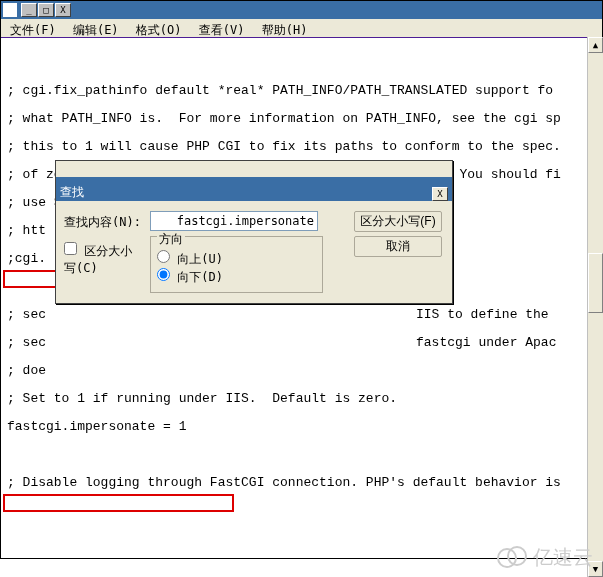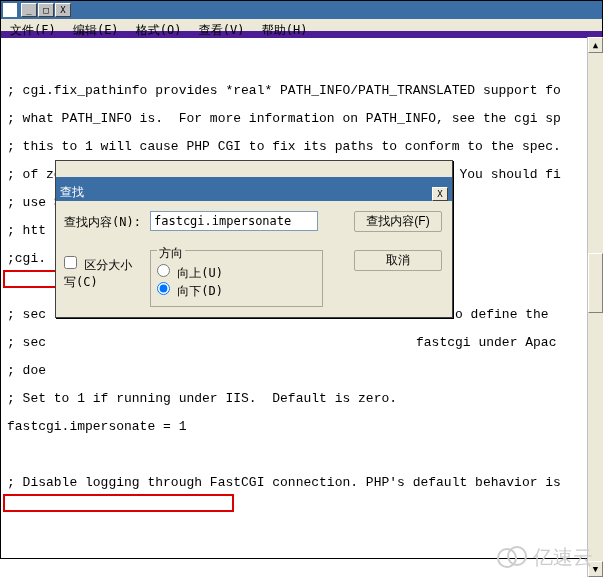--- a/index.html
+++ b/index.html
@@ -3,37 +3,37 @@
 <meta charset="utf-8">
 <style>
 * { box-sizing: border-box; margin: 0; padding: 0; }
 body { width: 603px; height: 577px; background: #fff; font-family: "SimSun", "宋体", monospace; font-size: 12px; position: relative; overflow: hidden; }
 .window { width: 603px; border: 1px solid #000; }
 .titlebar { background: linear-gradient(#3a6ea5, #3a6ea5); height: 18px; display: flex; align-items: center; padding: 0 2px; color: #fff; }
 .titlebar-icon { width: 14px; height: 14px; background: #fff; margin-right: 4px; display: inline-block; }
 .titlebar-text { flex: 1; font-size: 12px; }
 .titlebar-buttons { display: flex; gap: 1px; }
 .titlebar-btn { width: 16px; height: 14px; background: #c0c0c0; border: 1px solid #fff; border-right-color: #404040; border-bottom-color: #404040; font-size: 9px; text-align: center; line-height: 12px; cursor: pointer; color:#000; }
-.menubar { background: #ece9d8; height: 19px; padding: 2px 4px; border-bottom: 7px solid #4c1d95; }
+.menubar { background: #ece9d8; height: 19px; padding: 2px 4px; border-bottom: 1px solid #4c1d95; }
 .menu-item { display: inline-block; padding: 1px 5px; cursor: pointer; }
 .content { background: #fff; padding: 4px 2px 4px 6px; font-family: "Courier New", "SimSun", monospace; font-size: 13px; line-height: 14px; white-space: pre; position: relative; height: 520px; }
 .content .line { height: 14px; overflow: hidden; }
 .highlight-box { border: 2px solid #d00; position: absolute; }
 .hl1 { left: 2px; top: 232px; width: 203px; height: 18px; }
 .hl2 { left: 2px; top: 456px; width: 231px; height: 18px; }
 .scrollbar-v { position: absolute; right: 0; top: 37px; bottom: 0; width: 16px; background: #ece9d8; border-left: 1px solid #c0c0c0; }
 .scroll-btn { height: 16px; background: #ece9d8; border: 1px solid #fff; border-right-color: #808080; border-bottom-color: #808080; font-size: 9px; text-align: center; line-height: 14px; }
 .scroll-thumb { height: 60px; margin-top: 200px; background: #ece9d8; border: 1px solid #fff; border-right-color: #808080; border-bottom-color: #808080; }
 
 .dialog { position: absolute; left: 55px; top: 160px; width: 398px; background: #ece9d8; border: 1px solid #404040; box-shadow: 1px 1px 0 #000; }
 .dialog-titlebar { background: linear-gradient(#3a6ea5,#3a6ea5); height: 24px; display: flex; align-items: flex-end; padding: 0 4px; color: #fff; font-size: 12px; margin-top: 16px; }
 .dialog-titlebar .ttl { flex:1; }
-.dialog-body { padding: 10px 8px 10px 8px; display: grid; grid-template-columns: 80px 1fr 90px; grid-template-rows: auto auto; gap: 18px 6px; align-items: start; }
+.dialog-body { padding: 10px 8px 10px 8px; display: grid; grid-template-columns: 80px 1fr 90px; grid-template-rows: auto auto; gap: 4px 6px; align-items: start; }
 .lbl { padding-top: 3px; }
-.txtinput { width: 168px; height: 20px; border: 1px solid #7f9db9; padding: 1px 3px; font-family: inherit; font-size: 12px; background: #fff; }
+.txtinput { width: 168px; height: 20px; border: 1px solid #7f9db9; padding: 1px 3px; font-family: inherit; font-size: 12px; background: #fff; text-align: right; }
 .btn { width: 88px; height: 21px; background: #ece9d8; border: 1px solid #aca899; border-radius: 2px; font-size: 12px; cursor: pointer; }
 .fieldset { border: 1px solid #aca899; padding: 4px 6px 6px 6px; width: 173px; font-size: 12px; }
 .fieldset .legend { position: relative; top: -10px; background: #ece9d8; padding: 0 2px; width: 28px; }
 .radios { margin-top: -8px; }
 .radio-item { display: inline-block; margin-right: 22px; }
 .checkbox-row { padding-top: 6px; }
 .watermark { position: absolute; right: 10px; bottom: 6px; font-size: 20px; color: #ccc; font-weight: normal; font-family: sans-serif; }
 .watermark-cloud { display: inline-block; width: 30px; height: 18px; position: relative; }
 .watermark-cloud::before { content:''; position:absolute; width:16px; height:16px; border:2px solid #ccc; border-radius:50%; left:0; top:2px; }
 .watermark-cloud::after { content:''; position:absolute; width:16px; height:16px; border:2px solid #ccc; border-radius:50%; left:10px; top:0; }
@@ -52,21 +52,21 @@
   </div>
   <div class="menubar">
     <span class="menu-item">文件(F)</span>
     <span class="menu-item">编辑(E)</span>
     <span class="menu-item">格式(O)</span>
     <span class="menu-item">查看(V)</span>
     <span class="menu-item">帮助(H)</span>
   </div>
   <div class="content">
 <div class="line"></div>
-<div class="line">; cgi.fix_pathinfo provides *real* PATH_INFO/PATH_TRANSLATED support fo</div>
+<div class="line">; cgi.fix_pathinfo default *real* PATH_INFO/PATH_TRANSLATED support fo</div>
 <div class="line">; what PATH_INFO is.  For more information on PATH_INFO, see the cgi sp</div>
 <div class="line">; this to 1 will cause PHP CGI to fix its paths to conform to the spec.</div>
 <div class="line">; of zero causes PHP to behave as before.  Default is 1.  You should fi</div>
 <div class="line">; use SCRIPT_FILENAME rather than PATH_TRANSLATED.</div>
 <div class="line"><span>; htt</span></div>
 <div class="line"><span>;cgi.</span></div>
 <div class="line"></div>
 <div class="line"><span>; sec</span><span style="padding-left:370px">IIS to define the</span></div>
 <div class="line"><span>; sec</span><span style="padding-left:370px">fastcgi under Apac</span></div>
 <div class="line"><span>; doe</span></div>
@@ -99,21 +99,21 @@
 </div>
 
 <div class="dialog">
   <div class="dialog-titlebar">
     <span class="ttl">查找</span>
     <div class="titlebar-btn" style="background:#ece9d8;color:#000">X</div>
   </div>
   <div class="dialog-body">
     <div class="lbl">查找内容(N):</div>
     <div><input class="txtinput" value="fastcgi.impersonate" style=""></div>
-    <div><button class="btn">查找内容(F)</button></div>
+    <div><button class="btn">区分大小写(F)</button></div>
 
     <div class="checkbox-row" style="grid-column:1 / span 1;">
       <label>
         <input type="checkbox" style="">
         <span>区分大小写(C)</span>
       </label>
     </div>
     <div>
       <div class="fieldset">
         <div class="legend">方向</div>

